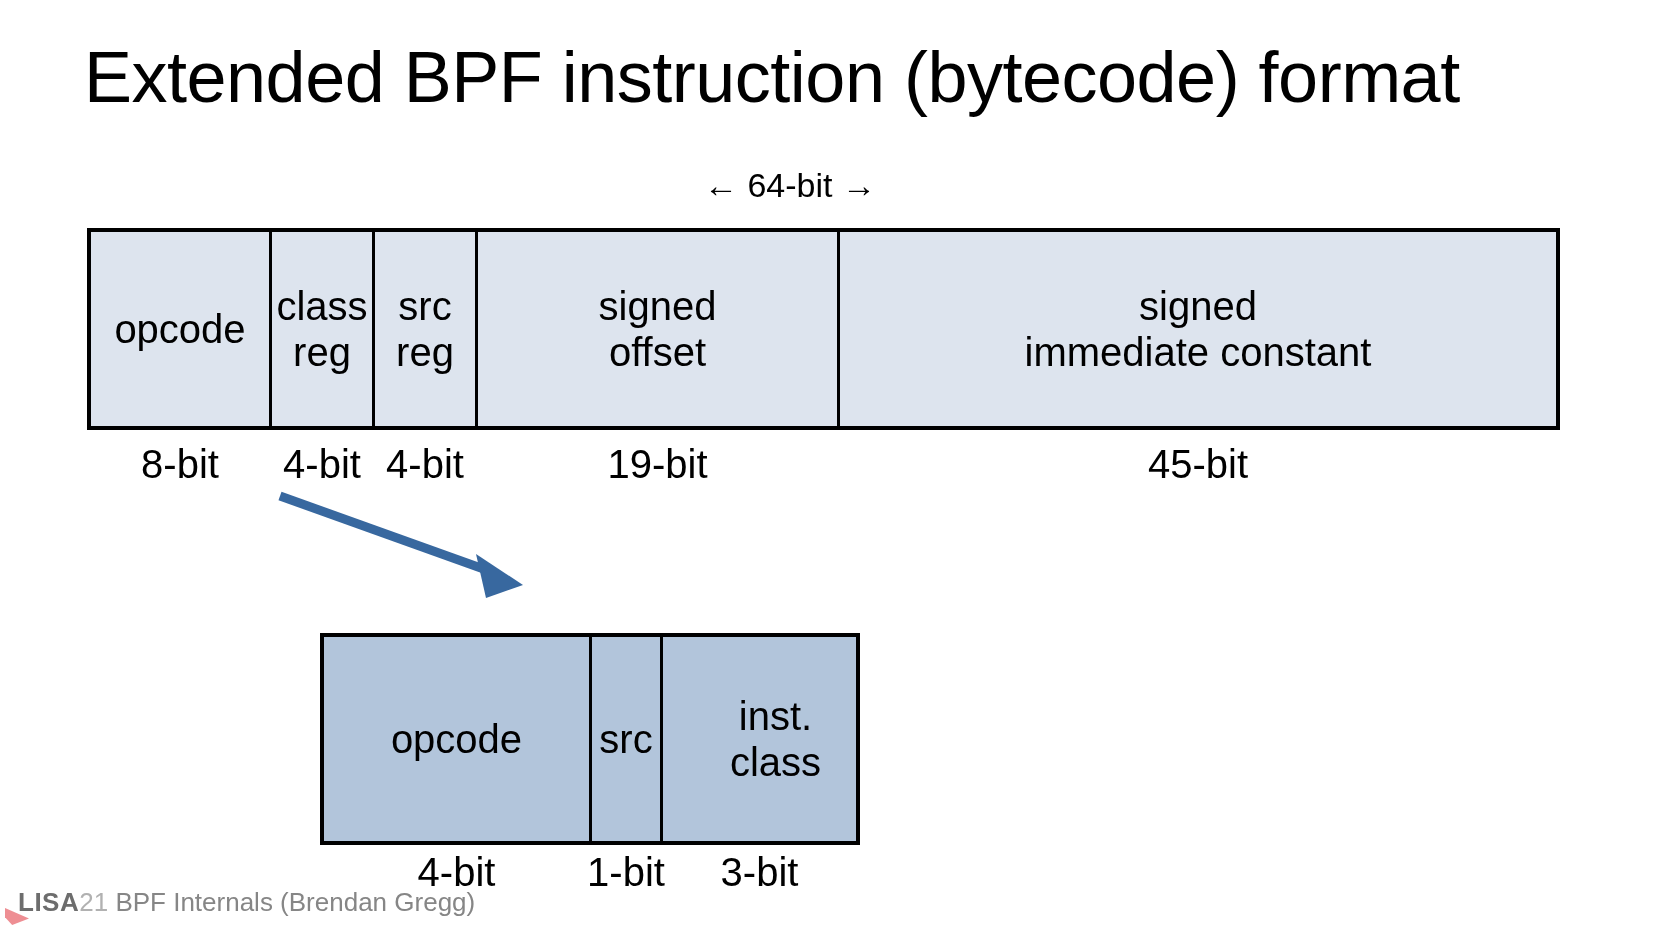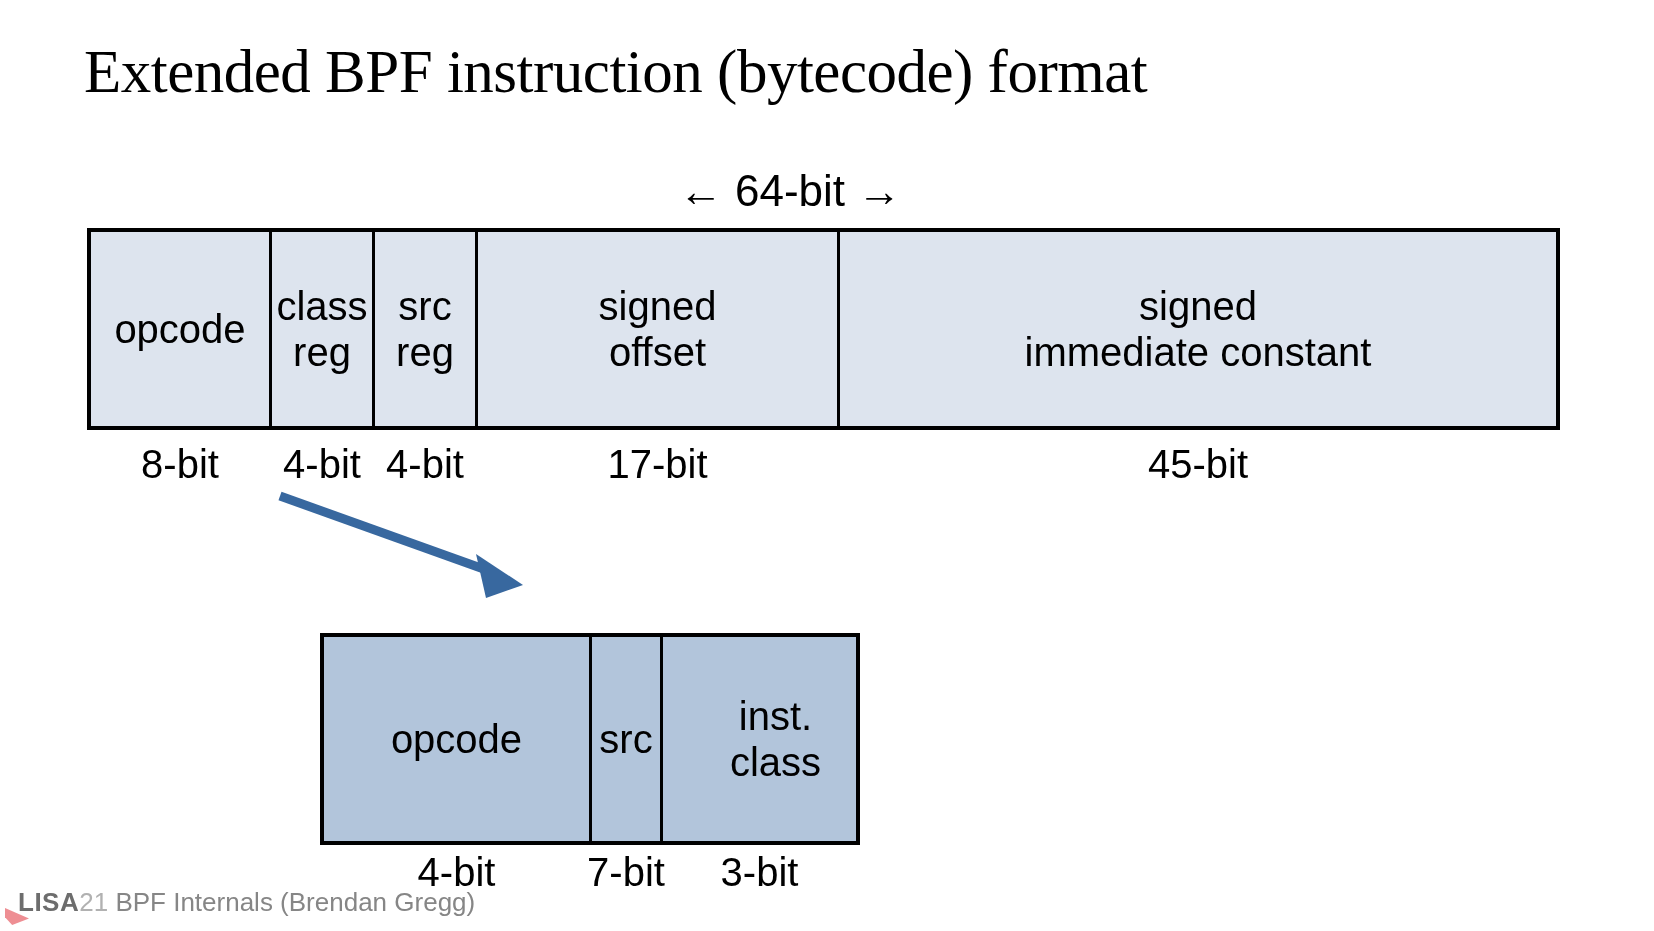--- a/index.html
+++ b/index.html
@@ -12,26 +12,26 @@
     --c-footer-text:#868686;
     --c-corner:#ee8e93;
   }
   html,body{margin:0;padding:0;background:#e9e9e9;}
   .slide{
     position:relative;width:1654px;height:931px;background:#ffffff;
     font-family:"Liberation Sans","DejaVu Sans",sans-serif;color:#000;
     overflow:hidden;margin:0 auto;
   }
   .title{
-    position:absolute;left:84px;top:40px;font-size:61px;line-height:1.05;
-    color:#000;white-space:nowrap;letter-spacing:-0.5px;font-family:Liberation Serif, serif;
+    position:absolute;left:84px;top:40px;font-size:72px;line-height:1.05;
+    color:#000;white-space:nowrap;letter-spacing:-0.5px;
   }
   .width-label{
     position:absolute;left:590px;top:166px;width:400px;text-align:center;
-    font-size:44px;color:#000;
+    font-size:34px;color:#000;
   }
   .main-bar{
     position:absolute;left:87px;top:228px;width:1473px;height:202px;
     box-sizing:border-box;border:4px solid var(--c-border);
     background:var(--c-main-fill);display:flex;
   }
   .main-bar .cell{
     box-sizing:border-box;height:100%;display:flex;align-items:center;justify-content:center;
     text-align:center;font-size:40px;line-height:1.15;white-space:pre-line;
     border-right:3px solid var(--c-border);
@@ -85,39 +85,39 @@
 reg</div>
       <div class="cell" style="width: 362px;">signed
 offset</div>
       <div class="cell" style="width: 716px;">signed
 immediate constant</div>
     </div>
   <div id="main-bit-labels">
       <div class="bit-label" style="left: 100px; top: 442px;">8-bit</div>
       <div class="bit-label" style="left: 242px; top: 442px;">4-bit</div>
       <div class="bit-label" style="left: 345px; top: 442px;">4-bit</div>
-      <div class="bit-label" style="left: 577.5px; top: 442px;">17-bit</div>
+      <div class="bit-label" style="left: 577.5px; top: 442px;">19-bit</div>
       <div class="bit-label" style="left: 1118px; top: 442px;">45-bit</div>
     </div>
 
   <svg class="arrow-svg" width="320" height="175" viewBox="0 0 320 175">
     <line x1="40" y1="46" x2="252" y2="122" stroke="var(--c-arrow)" stroke-width="9"></line>
     <polygon points="283,135 236,104 246,148" fill="var(--c-arrow)"></polygon>
   </svg>
 
 
   <div class="example-bar">
       <div class="cell" style="width: 268px;">opcode</div>
       <div class="cell" style="width: 71px;">src</div>
       <div class="cell" style="width: 193px;">inst.
 class</div>
     </div>
   <div id="example-bit-labels">
       <div class="bit-label" style="left: 376.5px; top: 850px;">4-bit</div>
-      <div class="bit-label" style="left: 546px; top: 850px;">7-bit</div>
+      <div class="bit-label" style="left: 546px; top: 850px;">1-bit</div>
       <div class="bit-label" style="left: 679.5px; top: 850px;">3-bit</div>
     </div>
 
   <div class="footer">
     <span class="brand">LISA</span><span class="year">21</span><span class="rest"> BPF Internals (Brendan Gregg)</span>
   </div>
   <div class="corner-mark"></div>
 
 </div>
 

